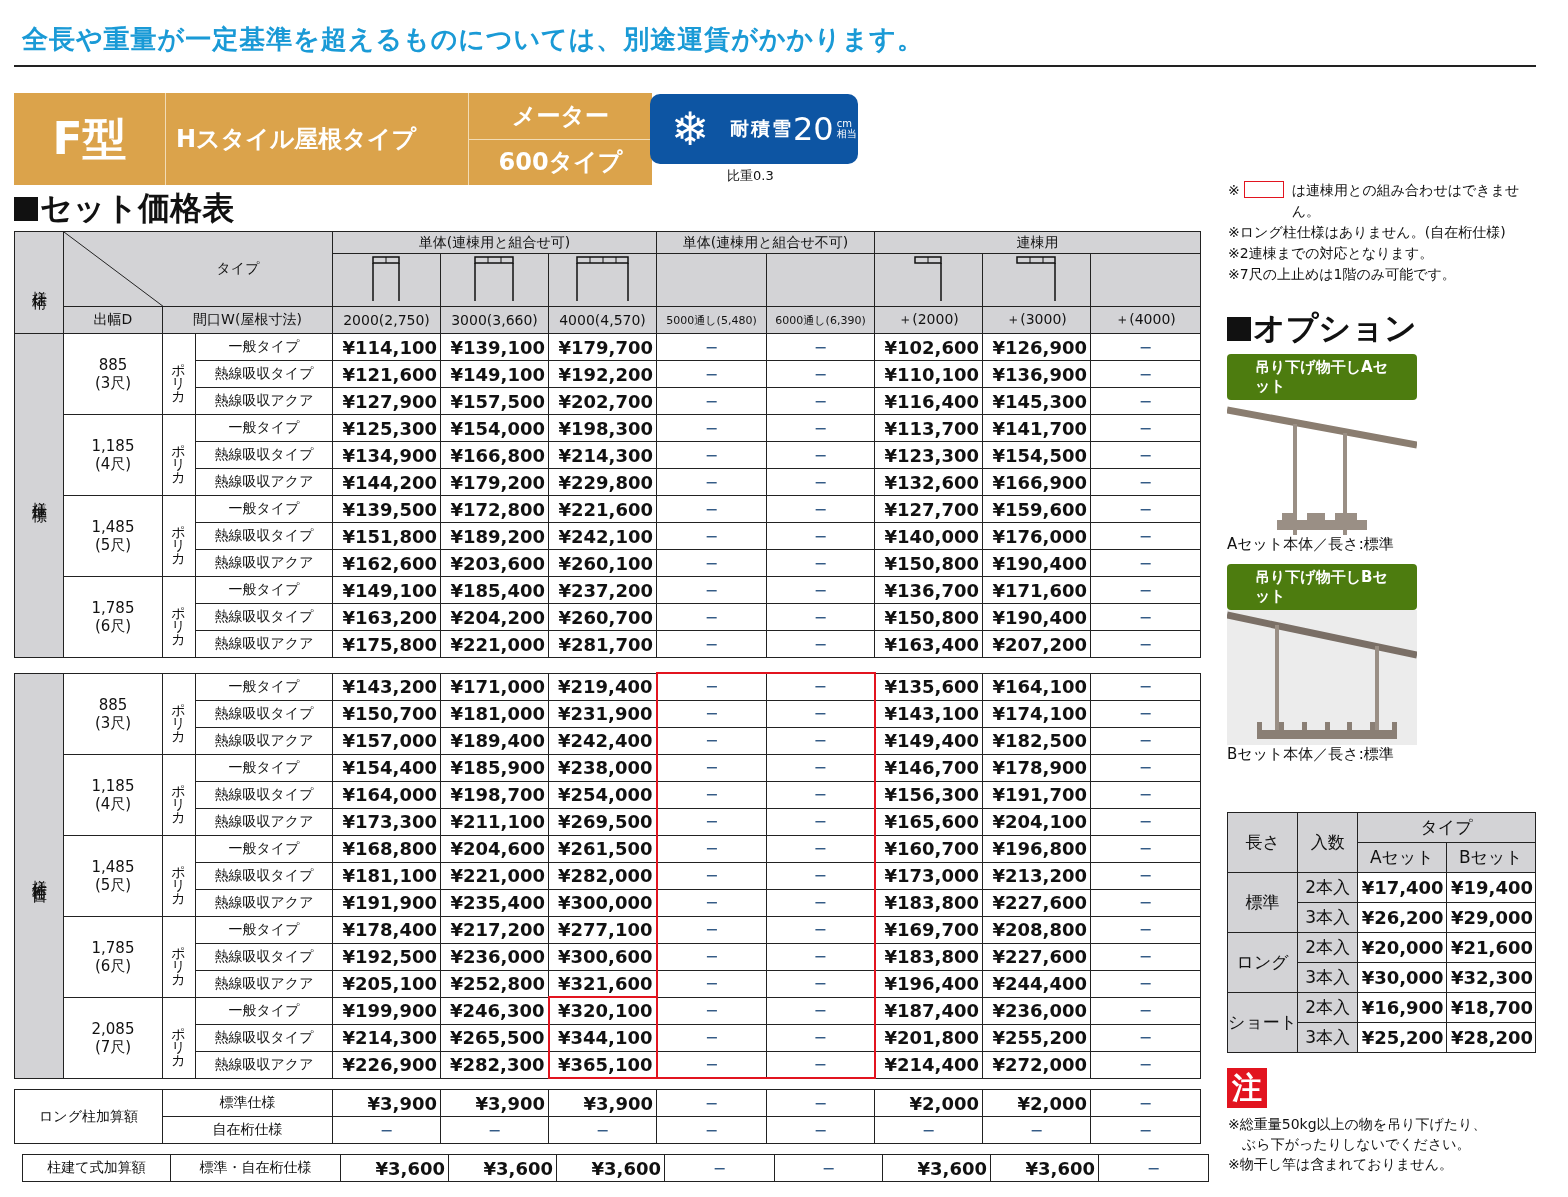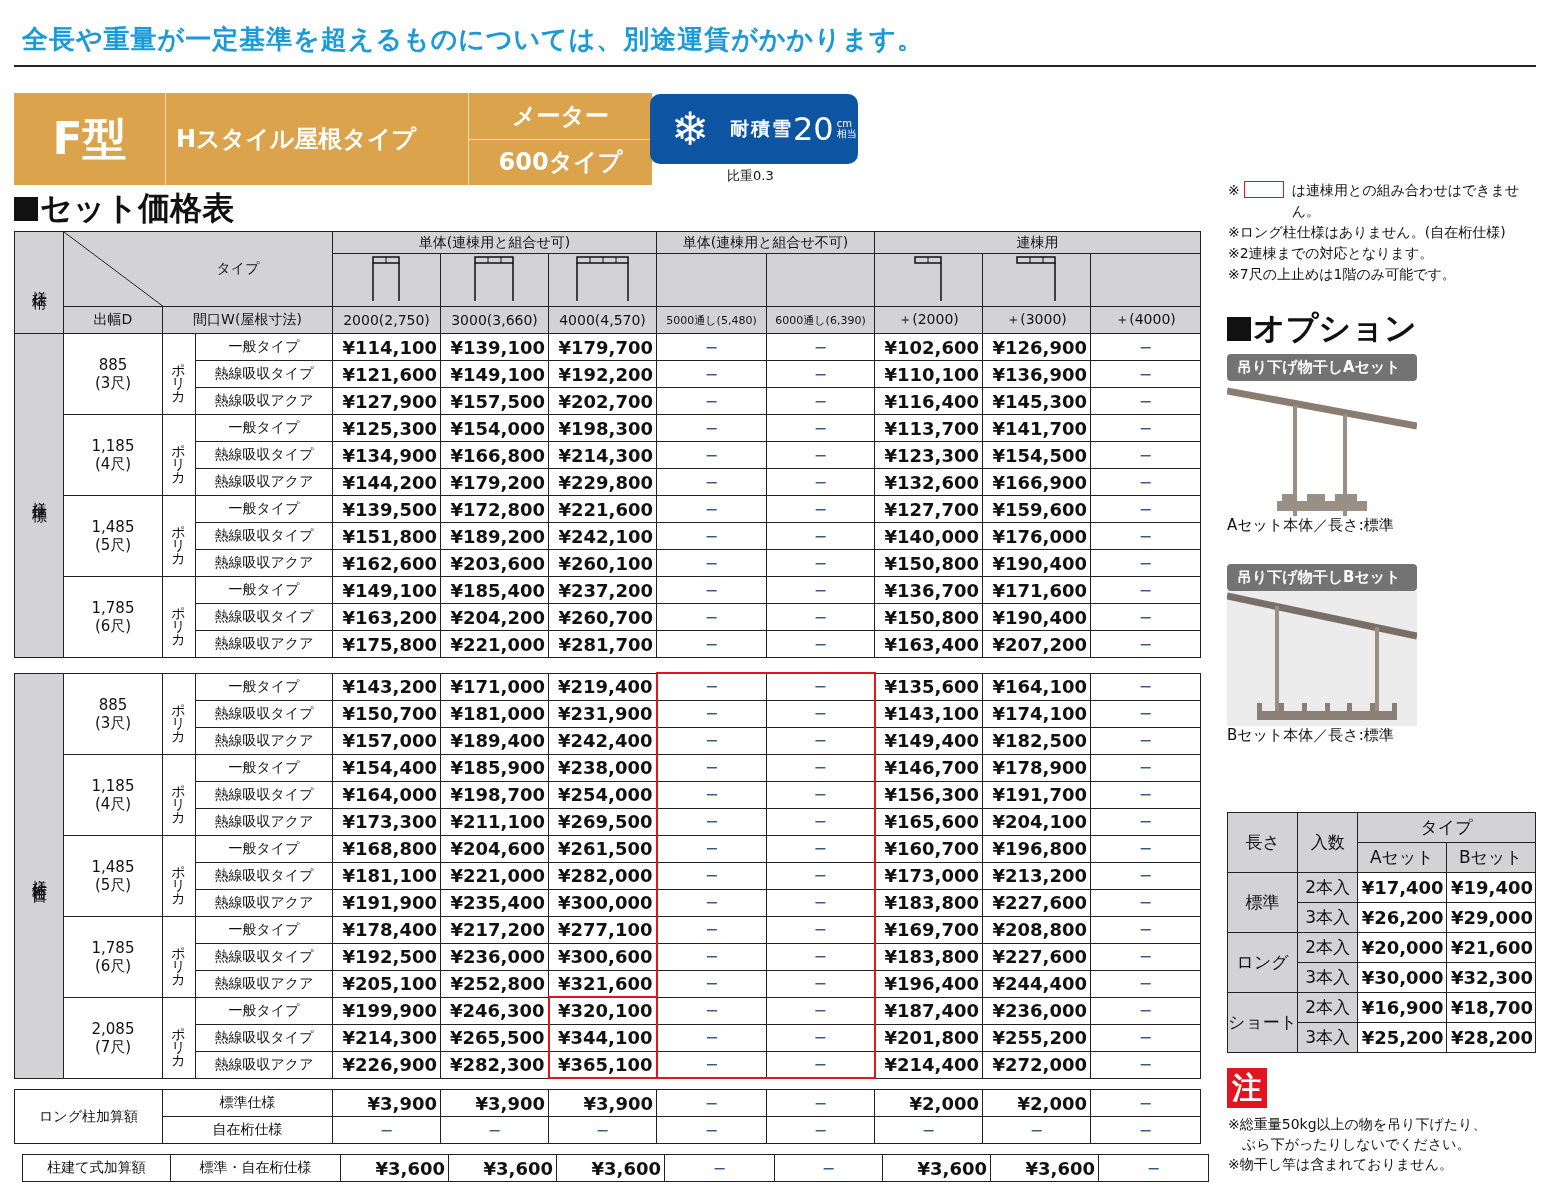--- a/index.html
+++ b/index.html
@@ -35,21 +35,21 @@
   table.price .hdr { font-size: 14px; height: 22px; }
   .vert { writing-mode: vertical-rl; text-orientation: upright; letter-spacing: -2px; font-size: 15px; }
   .depth { font-size: 15px; line-height: 18px; }
   .redr { border-right: 2px solid #e2141f !important; }
   .redl { border-left: 2px solid #e2141f !important; }
   .redt { border-top: 2px solid #e2141f !important; }
   .redb { border-bottom: 2px solid #e2141f !important; }
 
   .notes { left: 1228px; top: 180px; font-size: 14px; line-height: 21px; }
   .redbox { display:inline-block; width: 40px; height: 17px; border: 1.5px solid #e2141f; vertical-align: -3px; margin: 0 8px 0 4px; }
-  .opt-badge { background: #737373; color:#fff; font-size: 15px; font-weight: bold; border-radius: 4px; padding: 4px 10px; width: 190px; }
+  .opt-badge { background: #4d7c0f; color:#fff; font-size: 15px; font-weight: bold; border-radius: 4px; padding: 4px 28px; width: 190px; }
   .opt-img { width: 190px; height: 135px; position: relative; }
   .cap { font-size: 15px; }
 
   table.opt { border-collapse: collapse; position: absolute; left: 1227px; top: 812px; font-size: 17px; }
   table.opt td { border: 1px solid #222; height: 30px; text-align:center; white-space: nowrap; }
   table.opt .gray { background: #d3d3d6; }
   table.opt .num { font-weight: bold; font-size: 18px; text-align: right; padding-right: 2px; }
   .chu { left: 1227px; top: 1068px; width: 40px; height: 40px; background:#e2141f; color:#fff; font-size: 30px; font-weight:bold; display:flex; align-items:center; justify-content:center; }
   .cautions { left: 1228px; top: 1114px; font-size: 14px; line-height: 20px; }
 </style>

